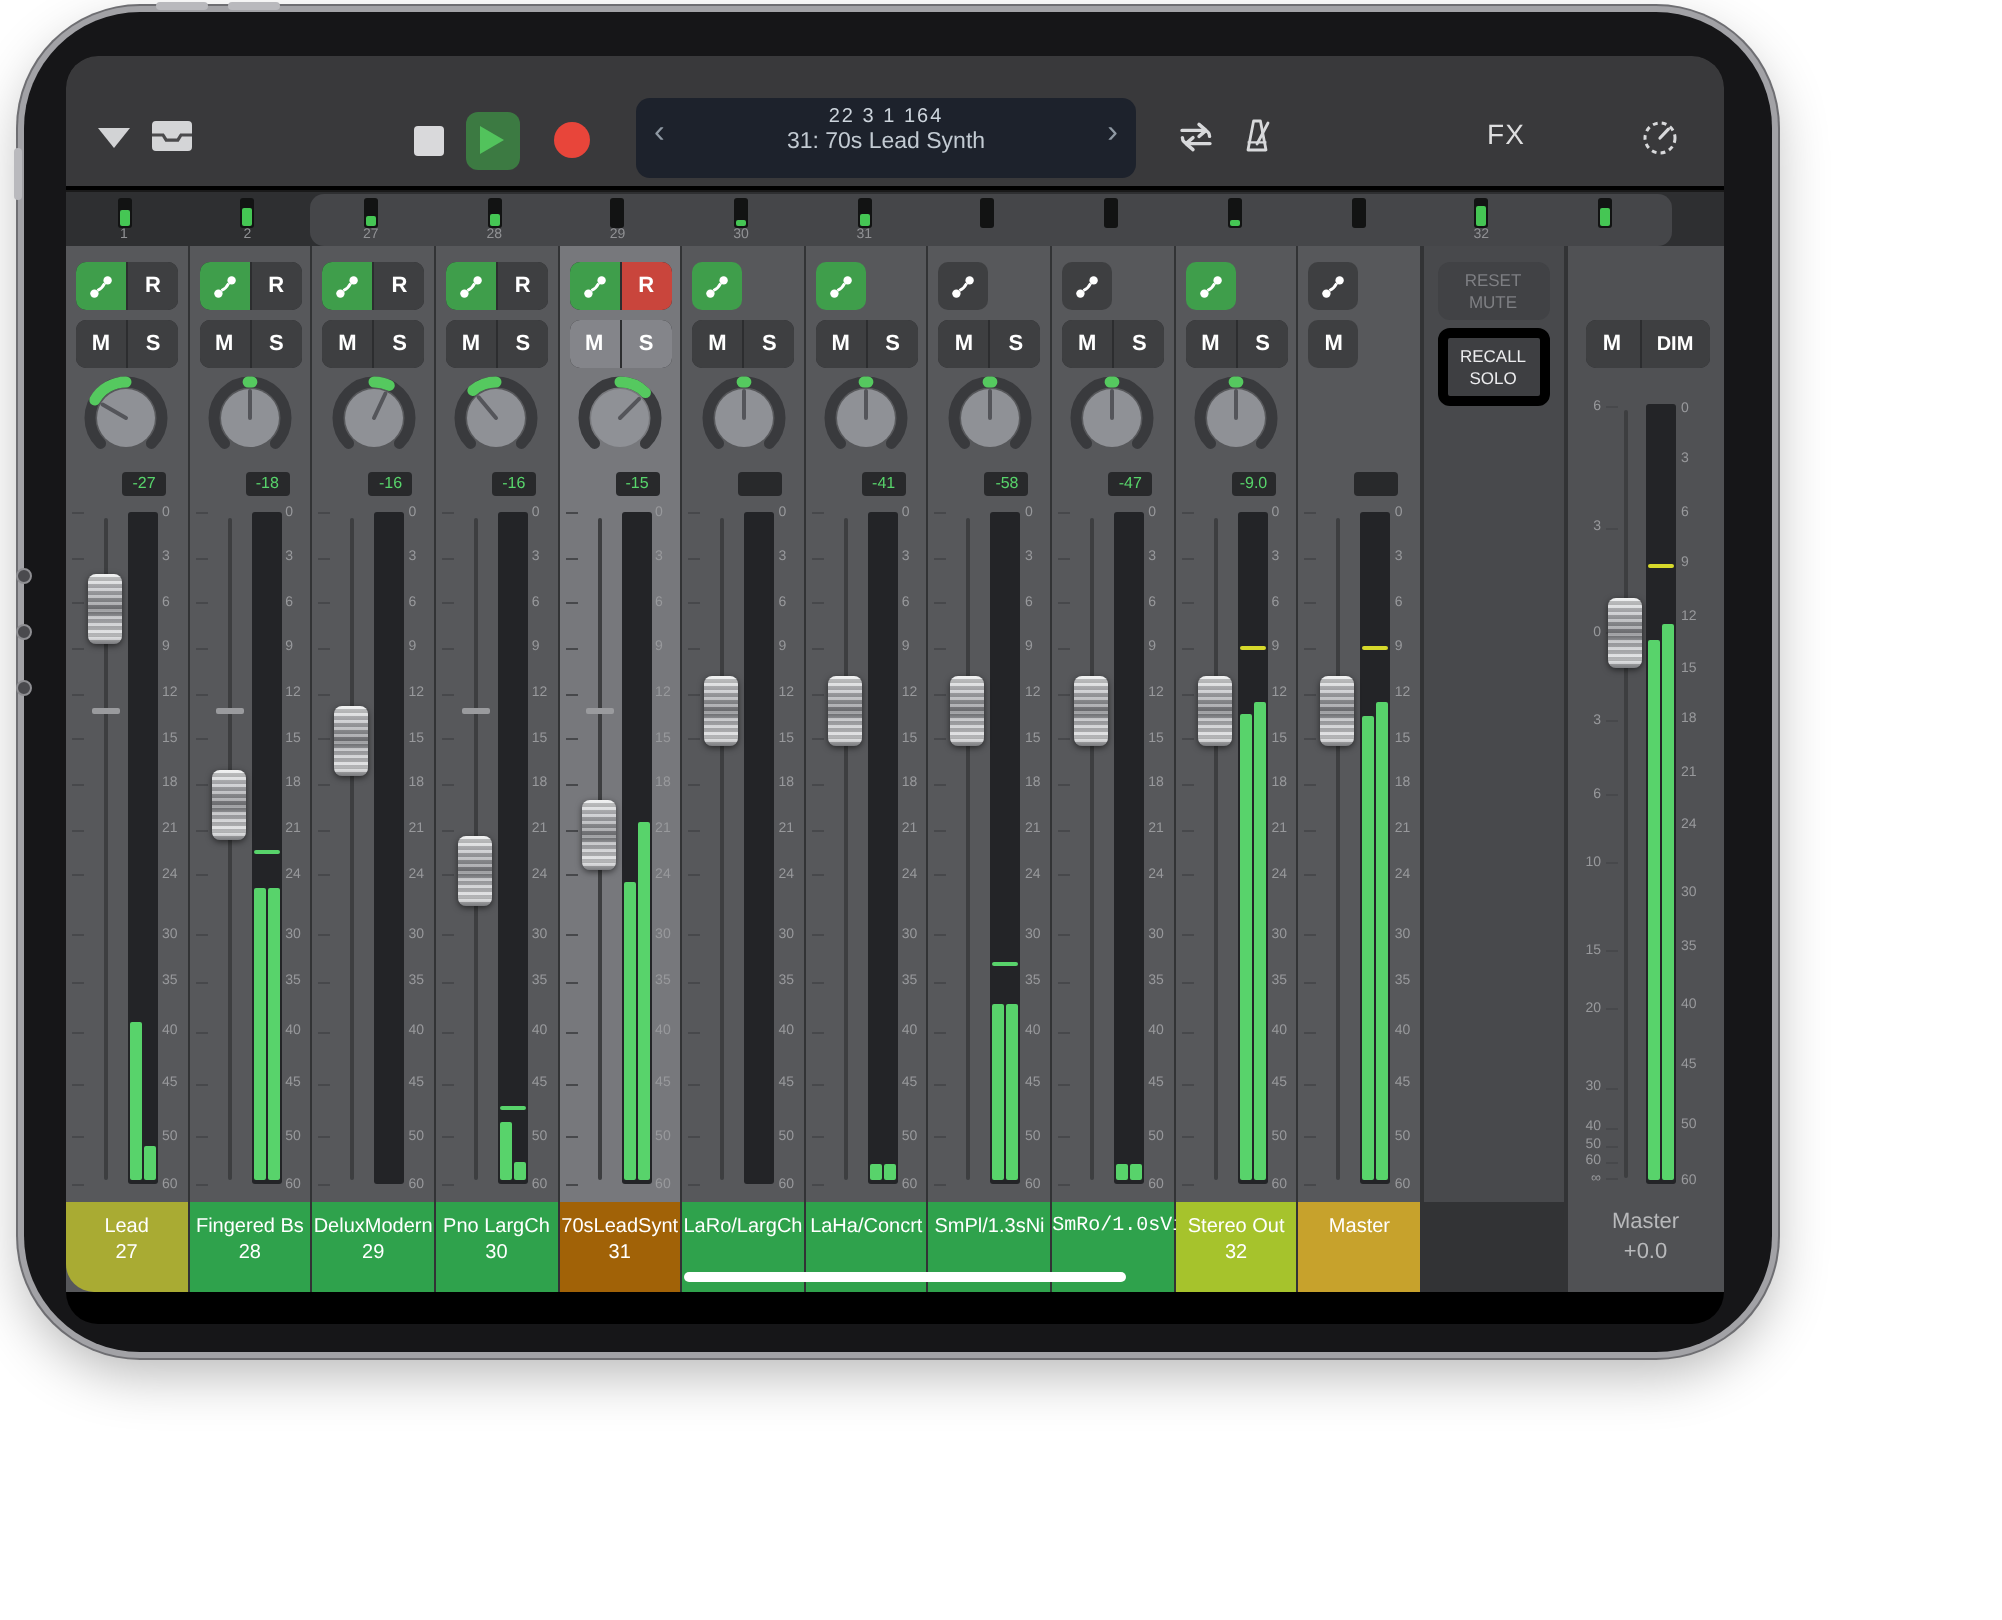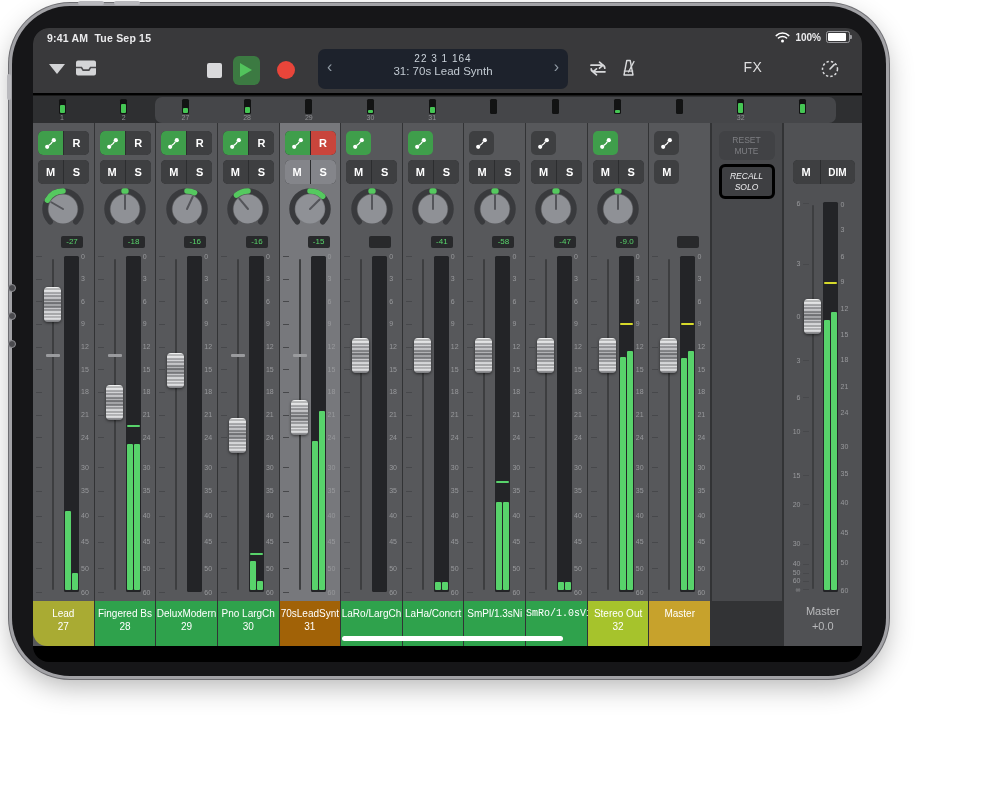--- a/index.html
+++ b/index.html
@@ -83,39 +83,20 @@
   <div class="tablet">
     <div class="side-btn" style="left:66px;top:-5px;width:26px;height:4px;"></div>
     <div class="side-btn" style="left:102px;top:-5px;width:26px;height:4px;"></div>
     <div class="side-btn" style="left:-5px;top:68px;width:4px;height:26px;"></div>
     <div class="conn-dot" style="top:278px;"></div>
     <div class="conn-dot" style="top:306px;"></div>
     <div class="conn-dot" style="top:334px;"></div>
 
     <div class="screen">
       <div class="topbar">
-        <div class="statusbar">
-          <div class="st-left">
-            <span>9:41 AM</span>&nbsp;&nbsp;<span>Tue Sep 15</span>
-          </div>
-          <div class="st-right">
-            <span>
-              <svg width="15" height="11" viewBox="0 0 15 11">
-                  <path d="M1.2 3.6a9.2 9.2 0 0 1 12.6 0" fill="none" stroke="#fff" stroke-width="1.5" stroke-linecap="round"></path>
-                  <path d="M3.4 6a6 6 0 0 1 8.2 0" fill="none" stroke="#fff" stroke-width="1.5" stroke-linecap="round"></path>
-                  <circle cx="7.5" cy="9" r="1.5" fill="#fff"></circle>
-                </svg>
-            </span>
-            <span style="font-size:10px;">100%</span>
-            <span class="battery">
-                <span class="fill"></span>
-                <span class="nub"></span>
-              </span>
-          </div>
-        </div>
 
         <div class="icon-btn" style="left:14px;top:34px;width:20px;height:14px;">
             <div class="tri-down"></div>
           </div>
         <div class="icon-btn" style="left:42px;top:30px;width:22px;height:20px;">
           <svg width="22" height="18" viewBox="0 0 22 18">
               <path d="M3 1.5h16a2 2 0 0 1 2 2v11a2 2 0 0 1-2 2H3a2 2 0 0 1-2-2v-11a2 2 0 0 1 2-2z" fill="#d4d5d7"></path>
               <path d="M1 8.5h5.5l1.6 2.6h5.8l1.6-2.6H21" fill="none" stroke="#4a4a4c" stroke-width="1.6"></path>
             </svg>
         </div>
@@ -945,21 +926,21 @@
                 <div style="display: block;">Master</div>
               </div>
             </div>
           </div>
 
         <div class="rpanel">
           <div class="rp-btn" style="top:8px;background:#414245;color:#7e7f83;">
             <span>RESET</span><br>
             <span>MUTE</span>
           </div>
-          <div class="rp-btn" style="top:41px;background:#3e3f42;border:3px solid #000000;color:#ececee;font-style:italic;">
+          <div class="rp-btn" style="top:41px;background:#3e3f42;border:5px solid #000000;color:#ececee;">
             <span>RECALL</span><br>
             <span>SOLO</span>
           </div>
         </div>
 
         <div class="mstrip">
           <div class="pairbtn" style="left:9px;top:37px;">
             <div class="cellbtn" style="width:27px;">M</div>
             <div class="cellbtn" style="width:34px;font-size:10px;">DIM</div>
           </div>

